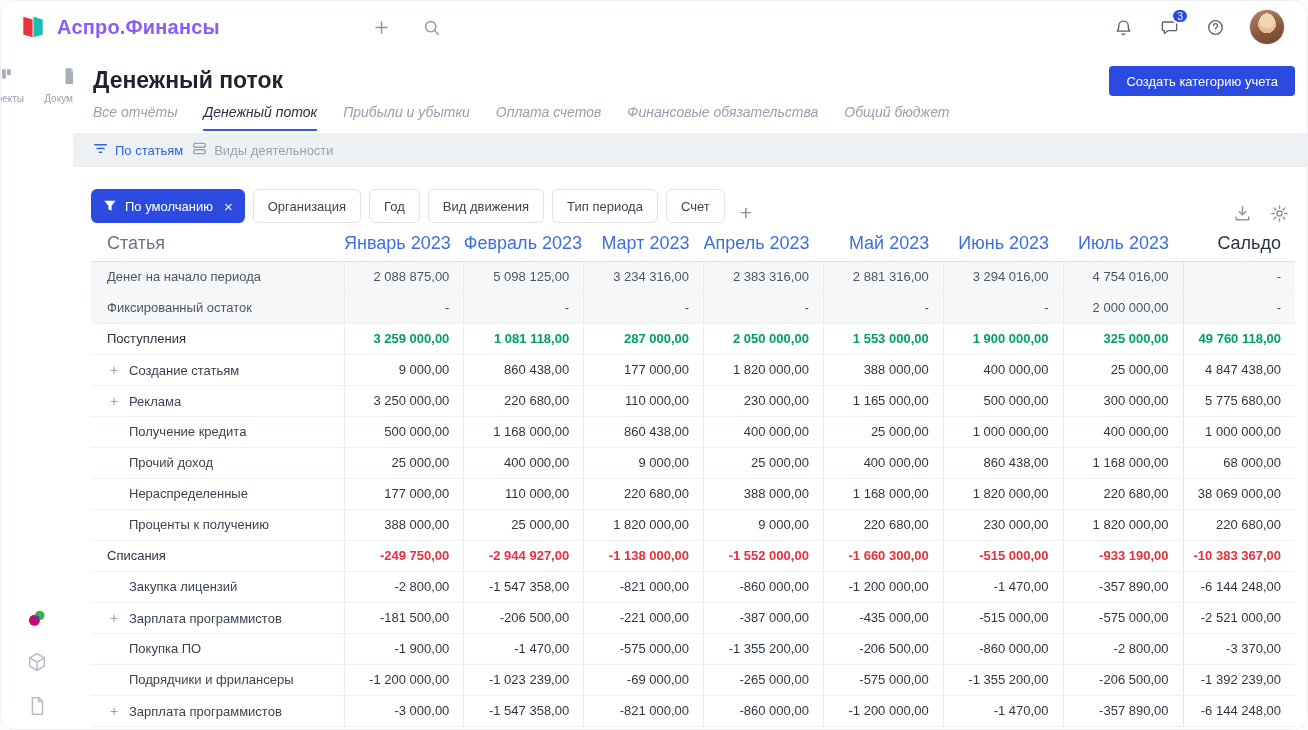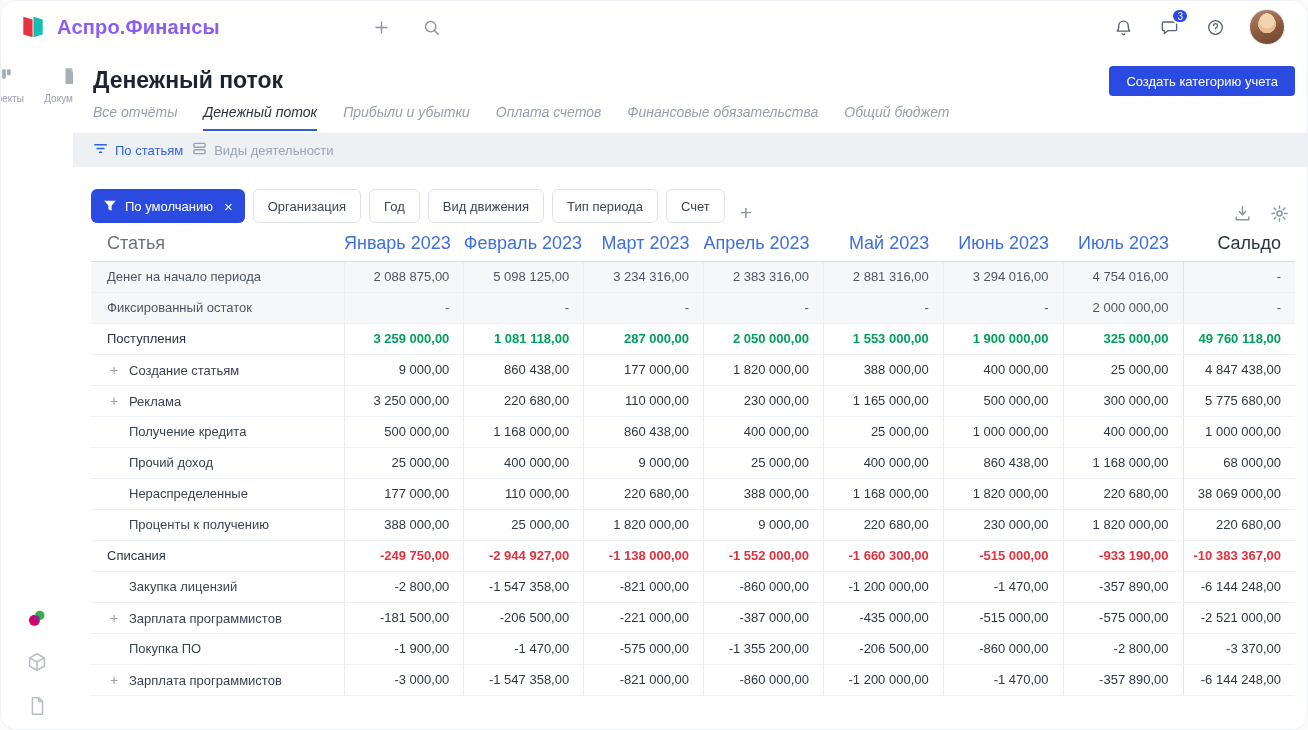--- a/index.html
+++ b/index.html
@@ -490,20 +490,31 @@
                 <td class="num">-1 900,00</td>
                 <td class="num">-1 470,00</td>
                 <td class="num">-575 000,00</td>
                 <td class="num">-1 355 200,00</td>
                 <td class="num">-206 500,00</td>
                 <td class="num">-860 000,00</td>
                 <td class="num">-2 800,00</td>
                 <td class="num saldo">-3 370,00</td>
               </tr>
               <tr>
+                <td class="label indent"><span>Подрядчики и фрилансеры</span></td>
+                <td class="num">-1 200 000,00</td>
+                <td class="num">-1 023 239,00</td>
+                <td class="num">-69 000,00</td>
+                <td class="num">-265 000,00</td>
+                <td class="num">-575 000,00</td>
+                <td class="num">-1 355 200,00</td>
+                <td class="num">-206 500,00</td>
+                <td class="num saldo">-1 392 239,00</td>
+              </tr>
+              <tr>
                 <td class="label"><span class="plus">+</span><span>Зарплата программистов</span></td>
                 <td class="num">-3 000,00</td>
                 <td class="num">-1 547 358,00</td>
                 <td class="num">-821 000,00</td>
                 <td class="num">-860 000,00</td>
                 <td class="num">-1 200 000,00</td>
                 <td class="num">-1 470,00</td>
                 <td class="num">-357 890,00</td>
                 <td class="num saldo">-6 144 248,00</td>
               </tr>

